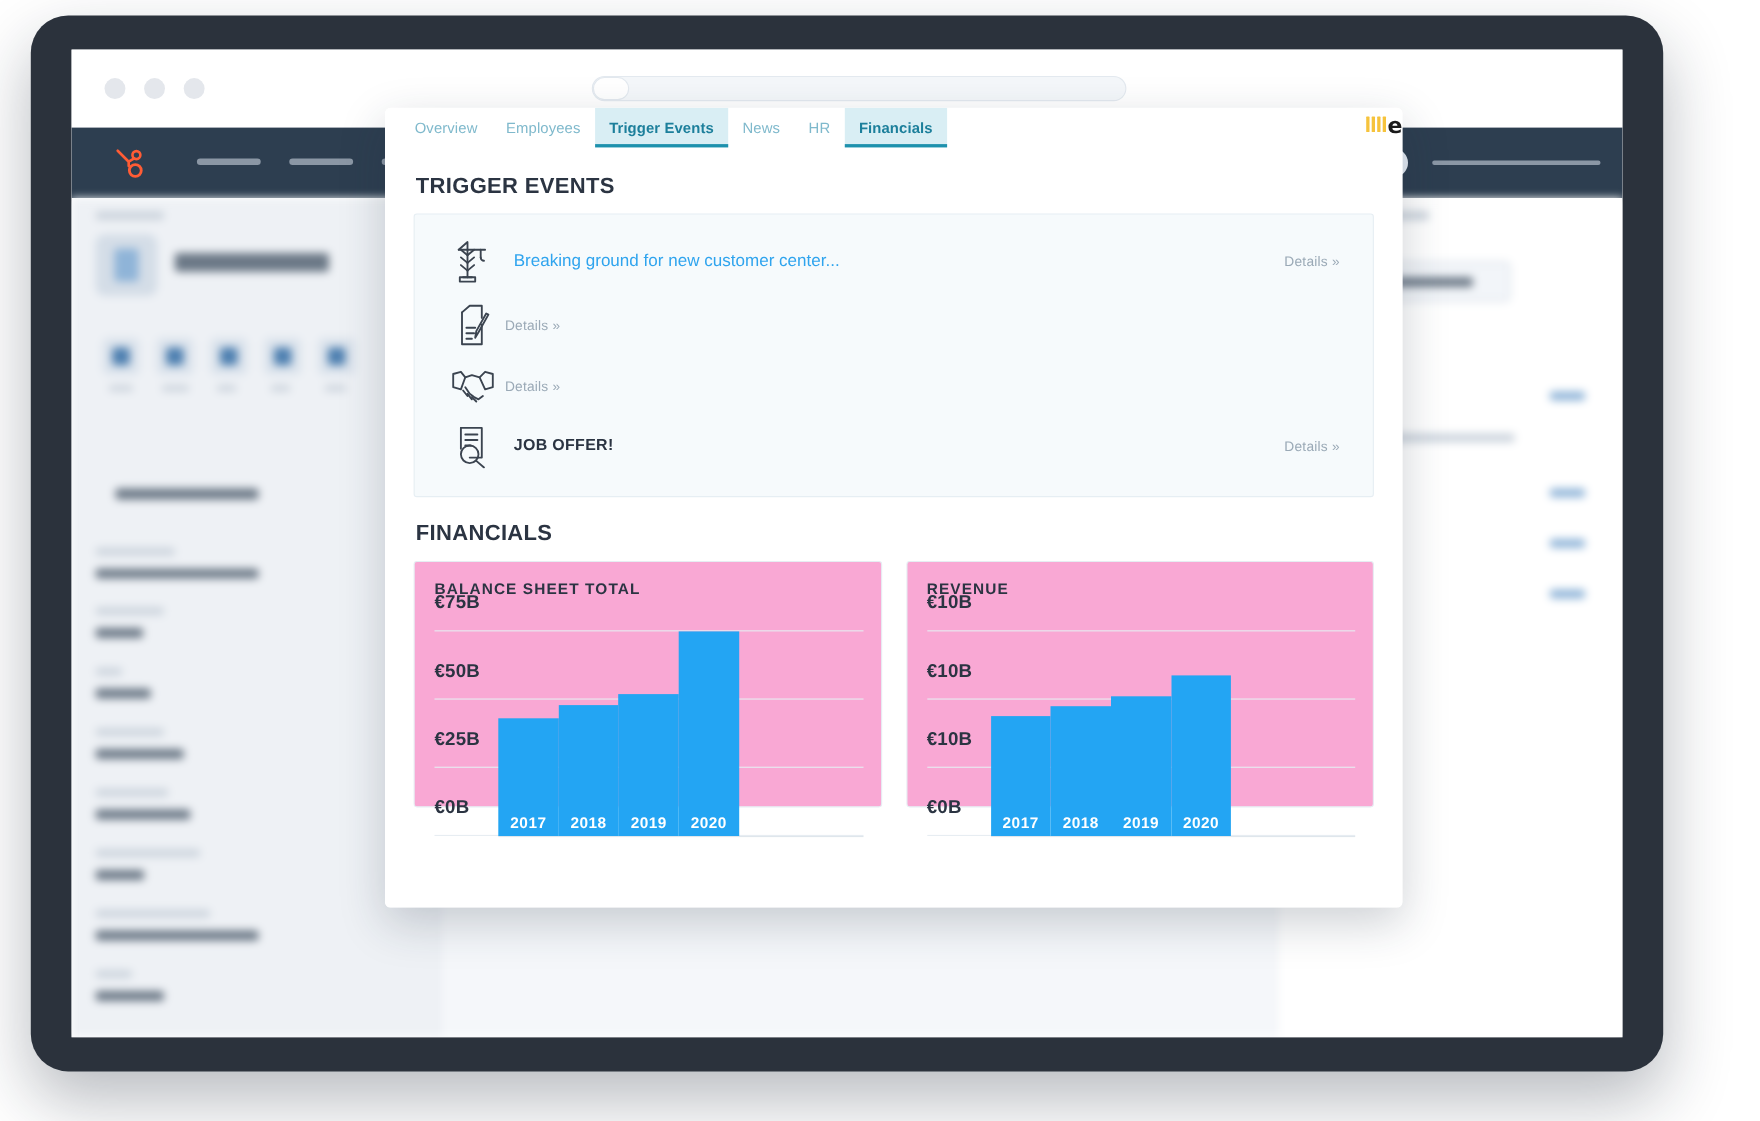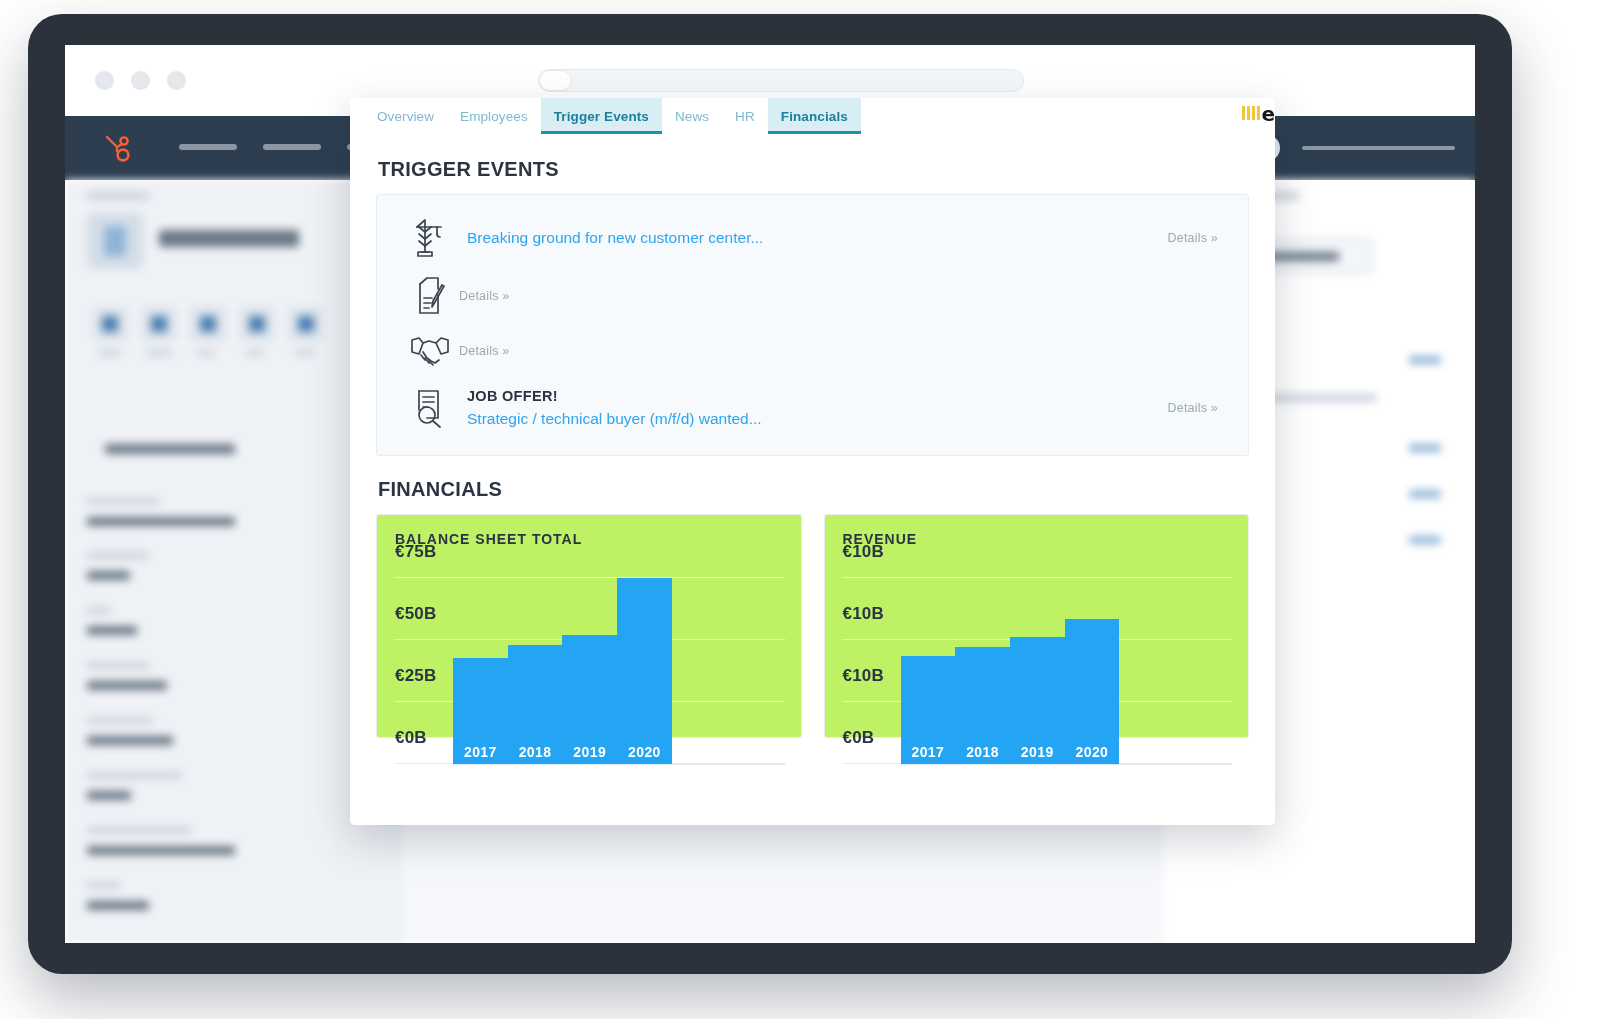--- a/index.html
+++ b/index.html
@@ -222,21 +222,21 @@
   }
 
   
   .fin-grid {
     display: flex;
     gap: 22px;
     margin-top: 2px;
   }
   .chart-card {
     flex: 1 1 0;
-    background: #bef264;
+    background: #f9a8d4;
     border: 1px solid #e6eef3;
     border-radius: 3px;
     padding: 16px 16px 8px 18px;
     height: 224px;
     position: relative;
   }
   .chart-title {
     font-size: 14px; font-weight: 700; color: #2b3442;
     letter-spacing: 1px; margin-bottom: 6px;
   }
@@ -482,21 +482,20 @@
                   <path d="M8 3 L8 22"></path>
                   <path d="M12 9 L23 9"></path>
                   <path d="M12 14 L23 14"></path>
                   <path d="M12 19 L17 19"></path>
                   <circle cx="16" cy="27" r="8"></circle>
                   <path d="M22 33 L29 39"></path>
                 </svg>
               </div>
               <div class="event-text">
                 <div class="event-title">JOB OFFER!</div>
-                <div class="event-sub">Strategic / technical buyer (m/f/d) wanted...</div>
               </div>
               <div class="event-details">Details »</div>
             </div>
 
           </div>
 
           <div class="section-title" style="margin-top:22px;">FINANCIALS</div>
 
           <div class="fin-grid">
 

